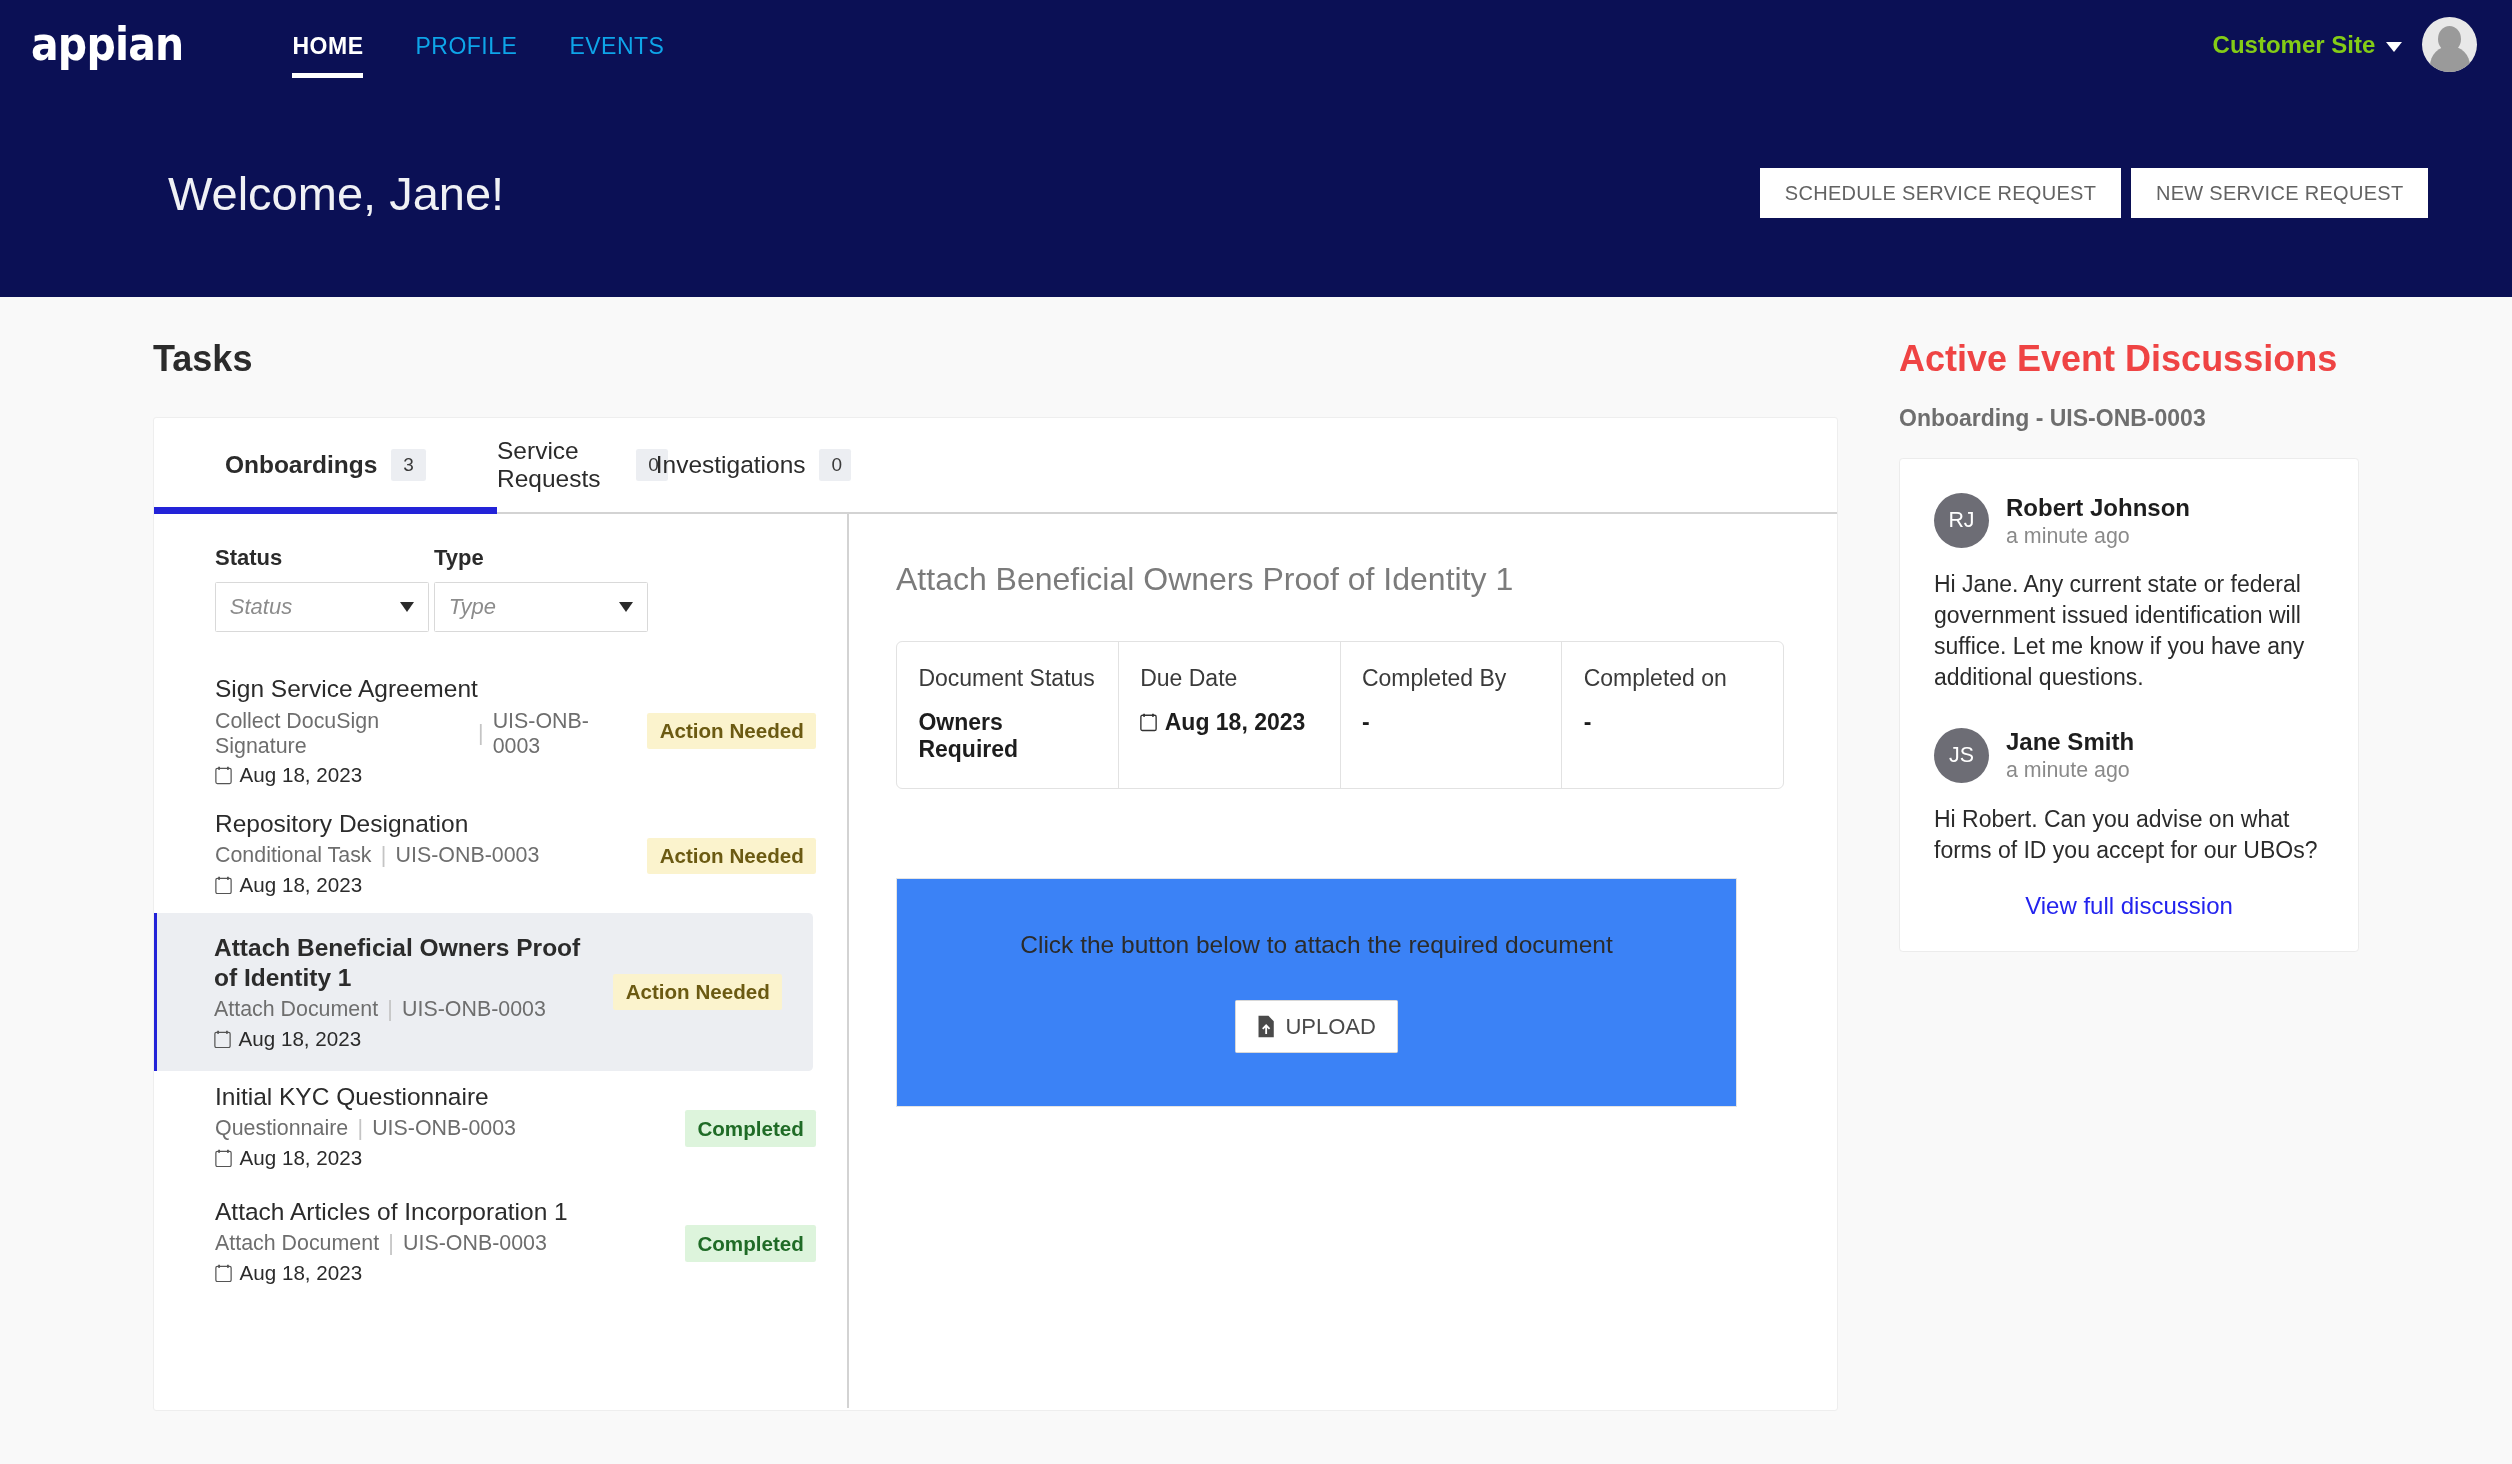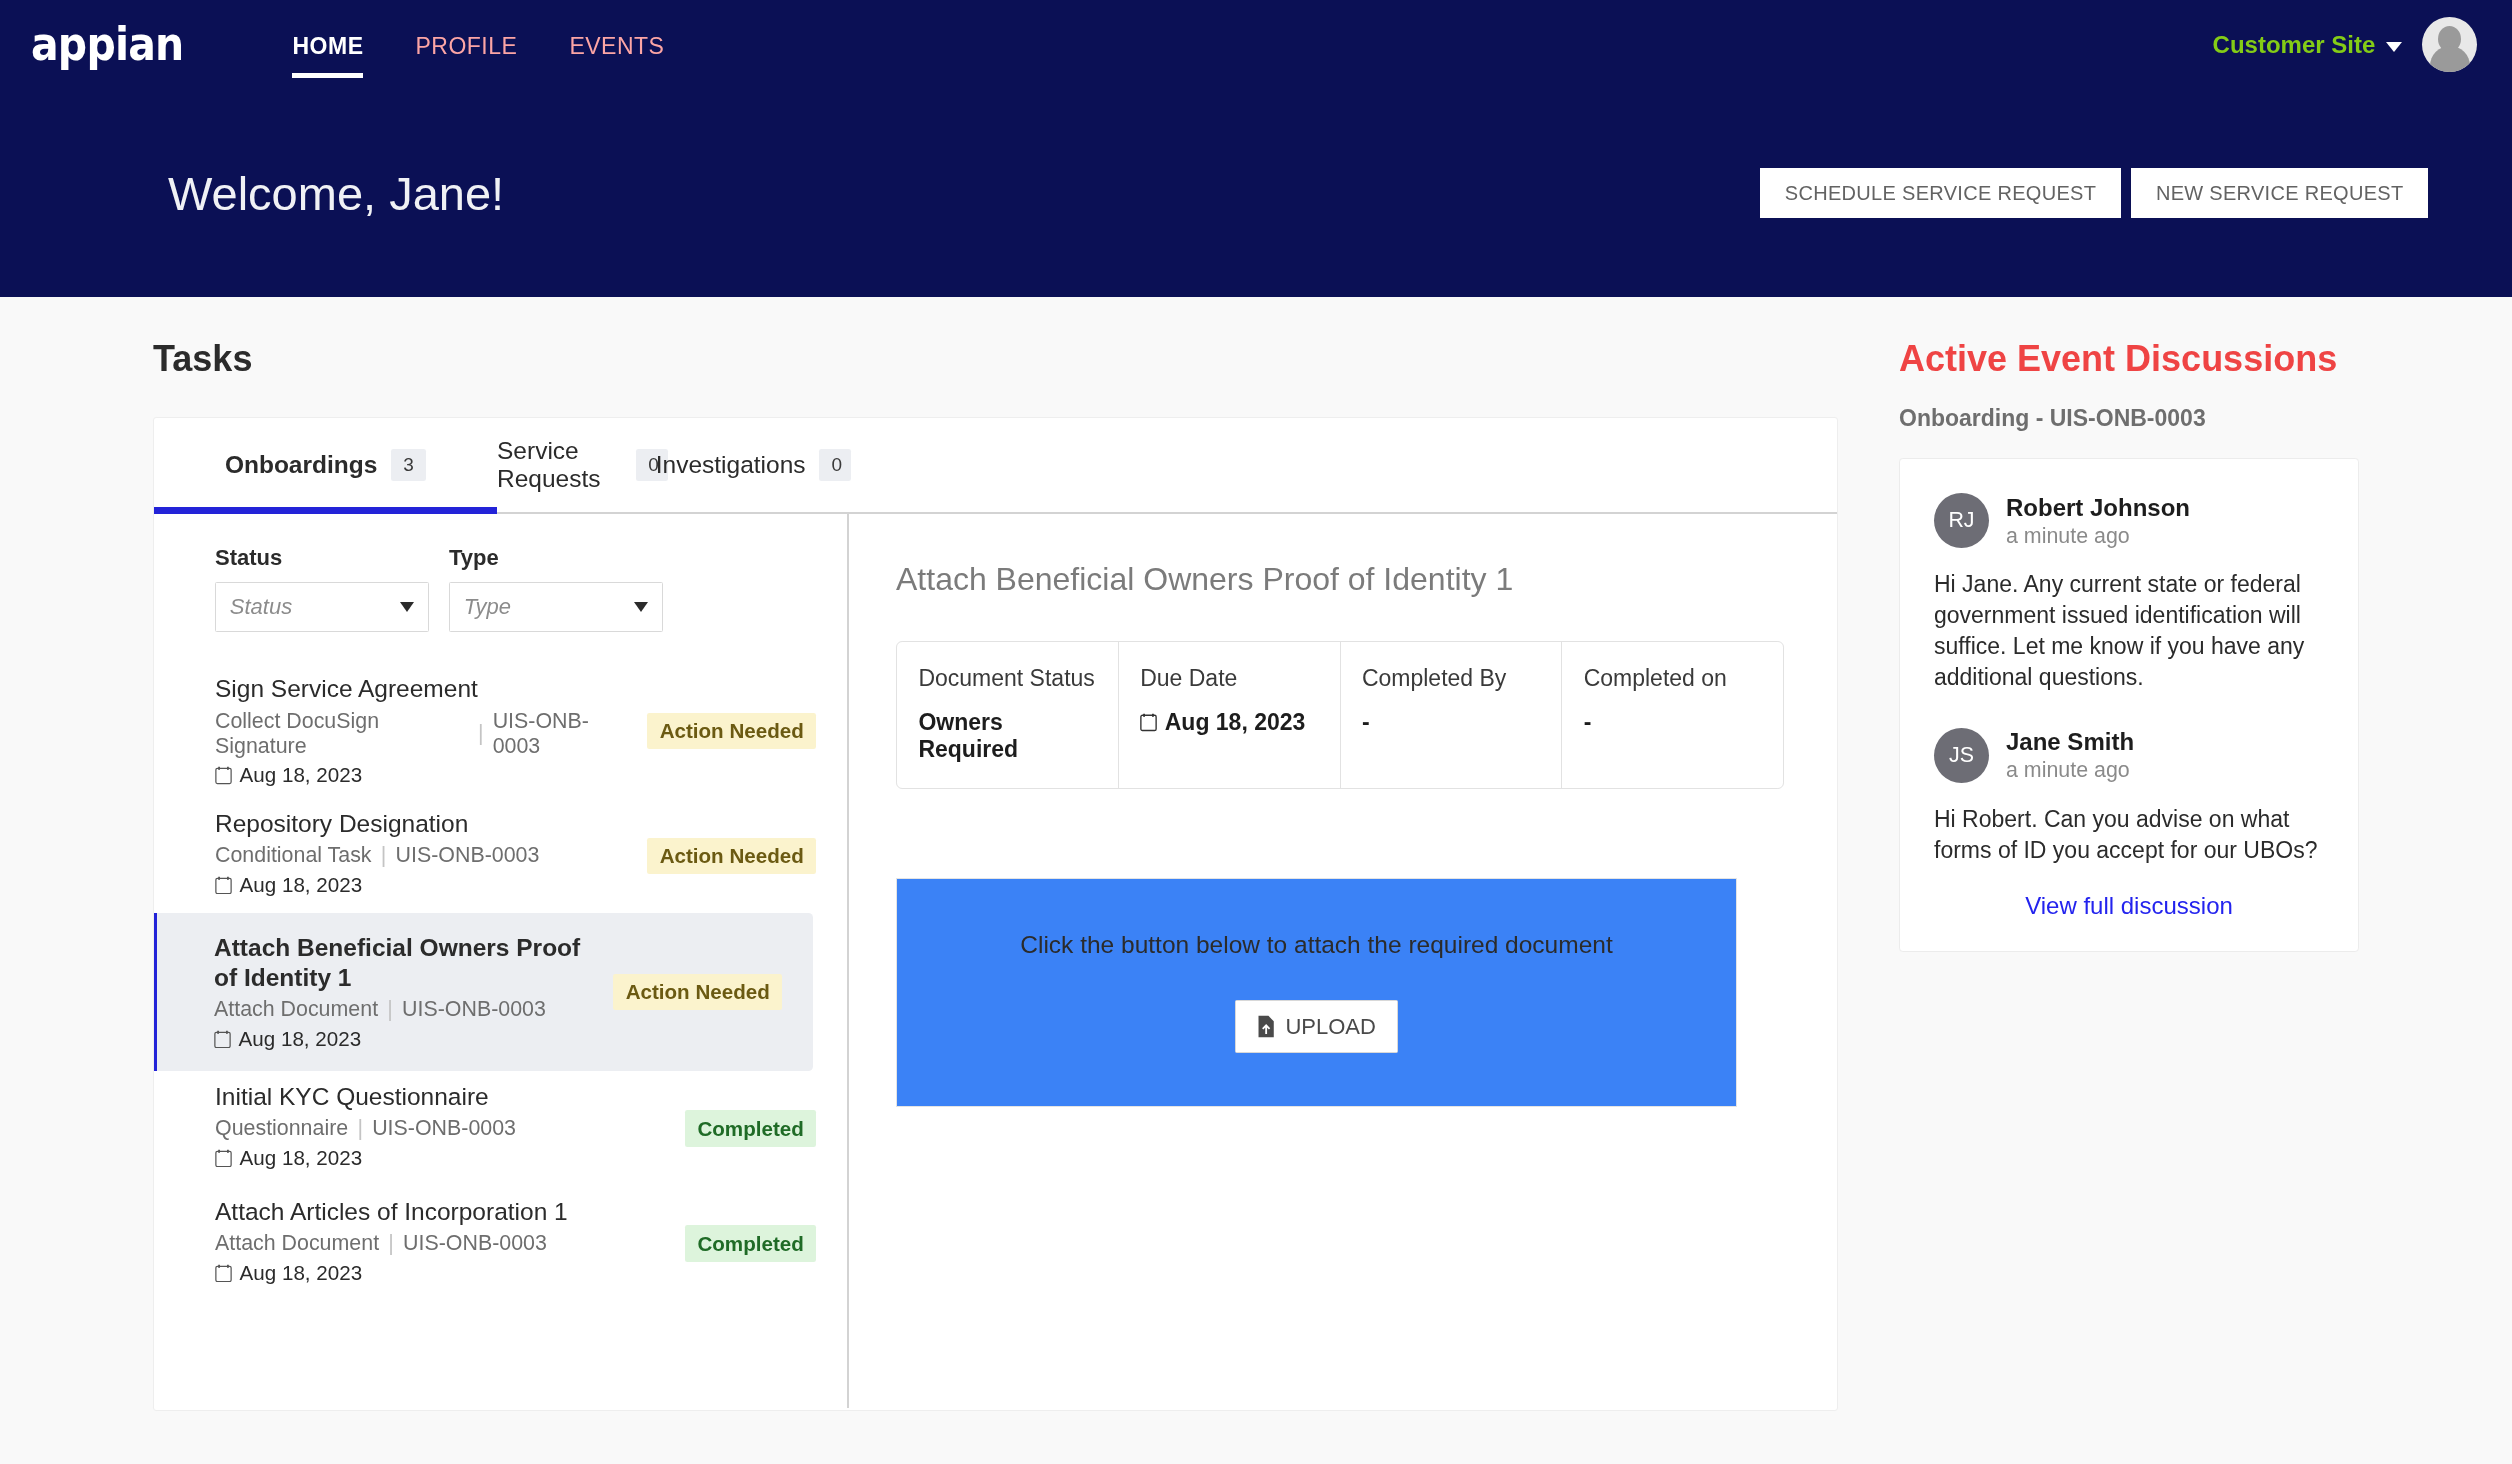--- a/index.html
+++ b/index.html
@@ -24,21 +24,21 @@
     font-weight: 700;
     color: #ffffff;
     letter-spacing: -0.8px;
     font-family: "DejaVu Sans", sans-serif;
     transform: scaleY(1.12);
     margin-right: 83px;
     line-height: 1;
   }
   .navlinks { display: flex; align-items: center; gap: 0; height: 100%; }
   .navlink {
-    color: #fca5a5;
+    color: #0ea5e9;
     font-size: 23px;
     letter-spacing: 0.5px;
     padding: 0 26px;
     position: relative;
     cursor: pointer;
     line-height: 1;
     padding-top: 3.1px;
   }
   .navlink.active { color: #ffffff; font-weight: 600; }
   .navlink.active::after {
@@ -200,21 +200,21 @@
 
   .task-body { display: flex; height: 894px; }
   .task-list {
     width: 696px;
     padding: 31px 0 0 61px;
     border-right: 2.3px solid #d3d3d3;
     height: 100%;
   }
   .filters {
     display: flex;
-    gap: 20px;
+    gap: 5px;
     margin-bottom: 32px;
   }
   .filter-group { display: flex; flex-direction: column; }
   .filter-label {
     font-size: 22px;
     font-weight: 700;
     color: #2b2b2b;
     margin-bottom: 10.7px;
   }
   .select-box {

